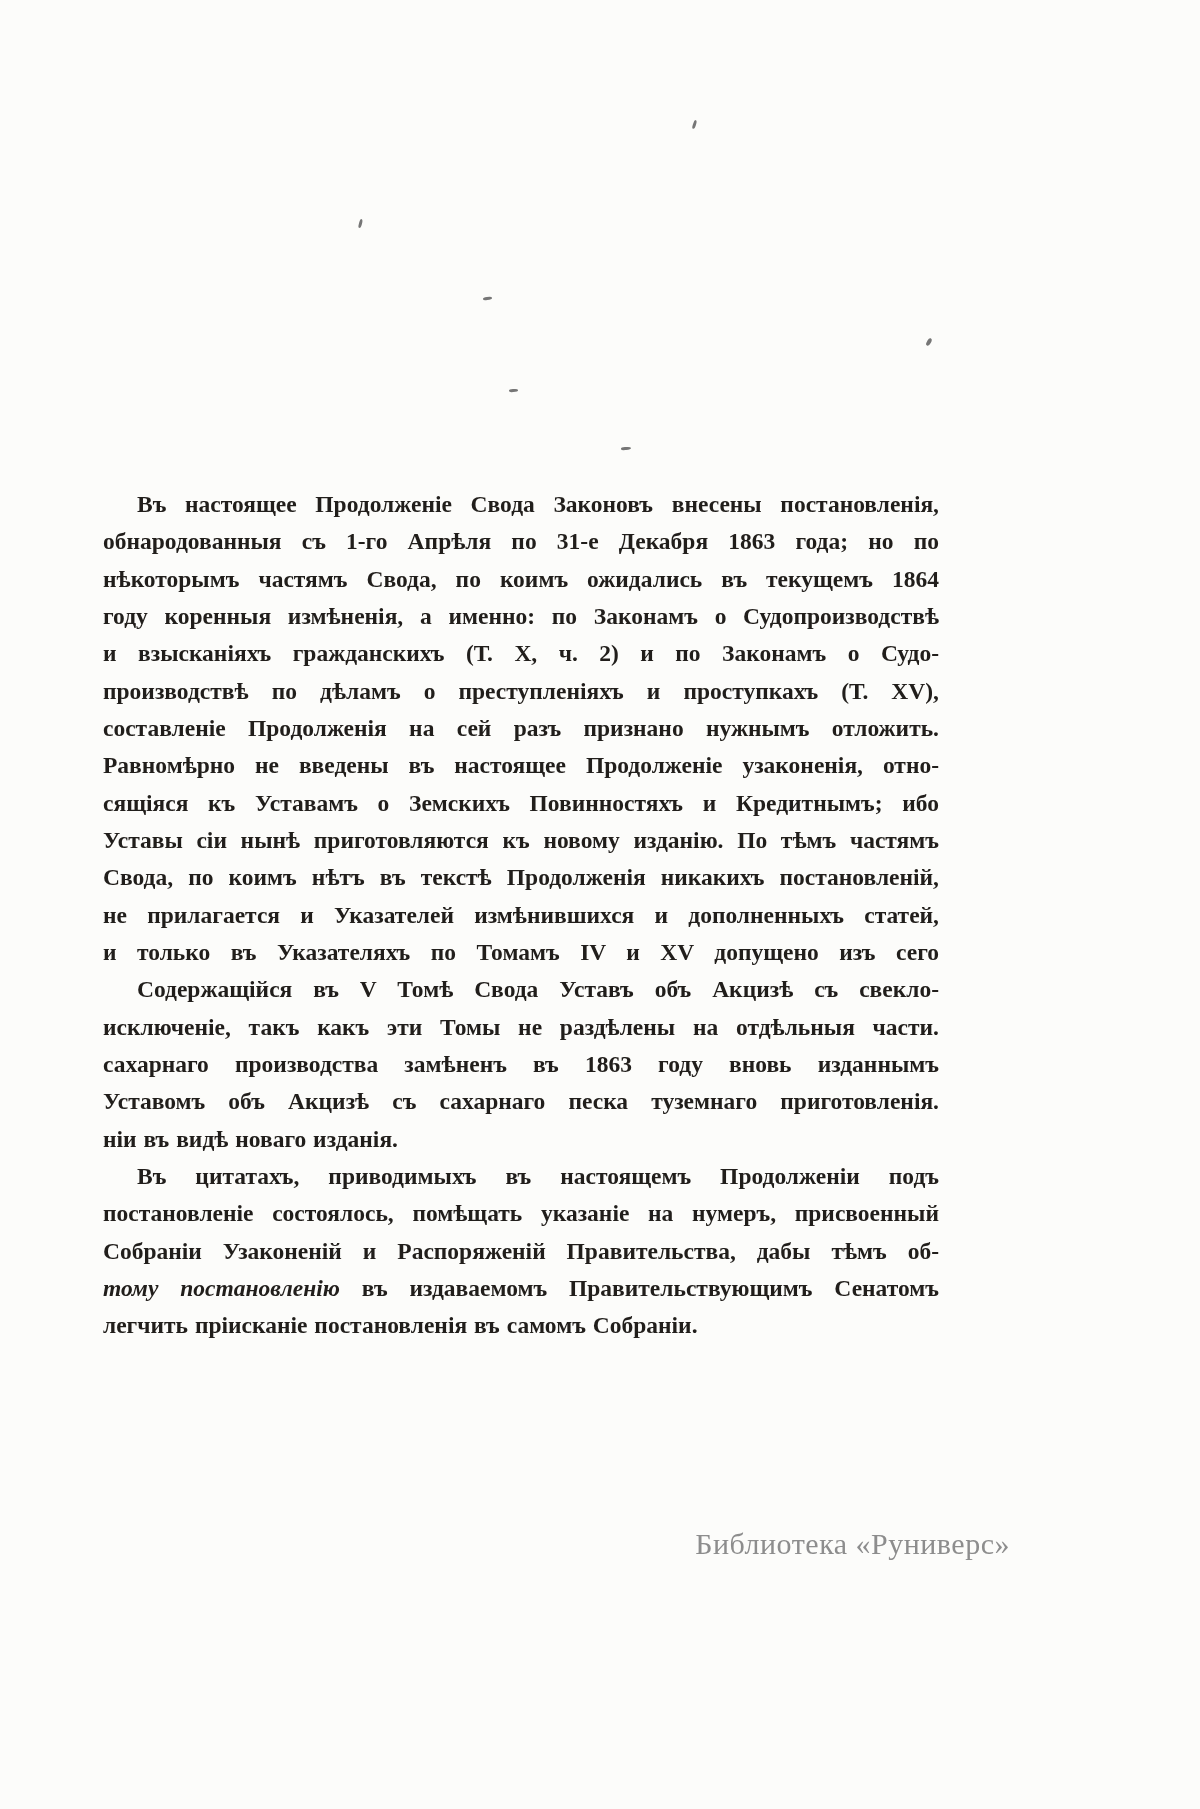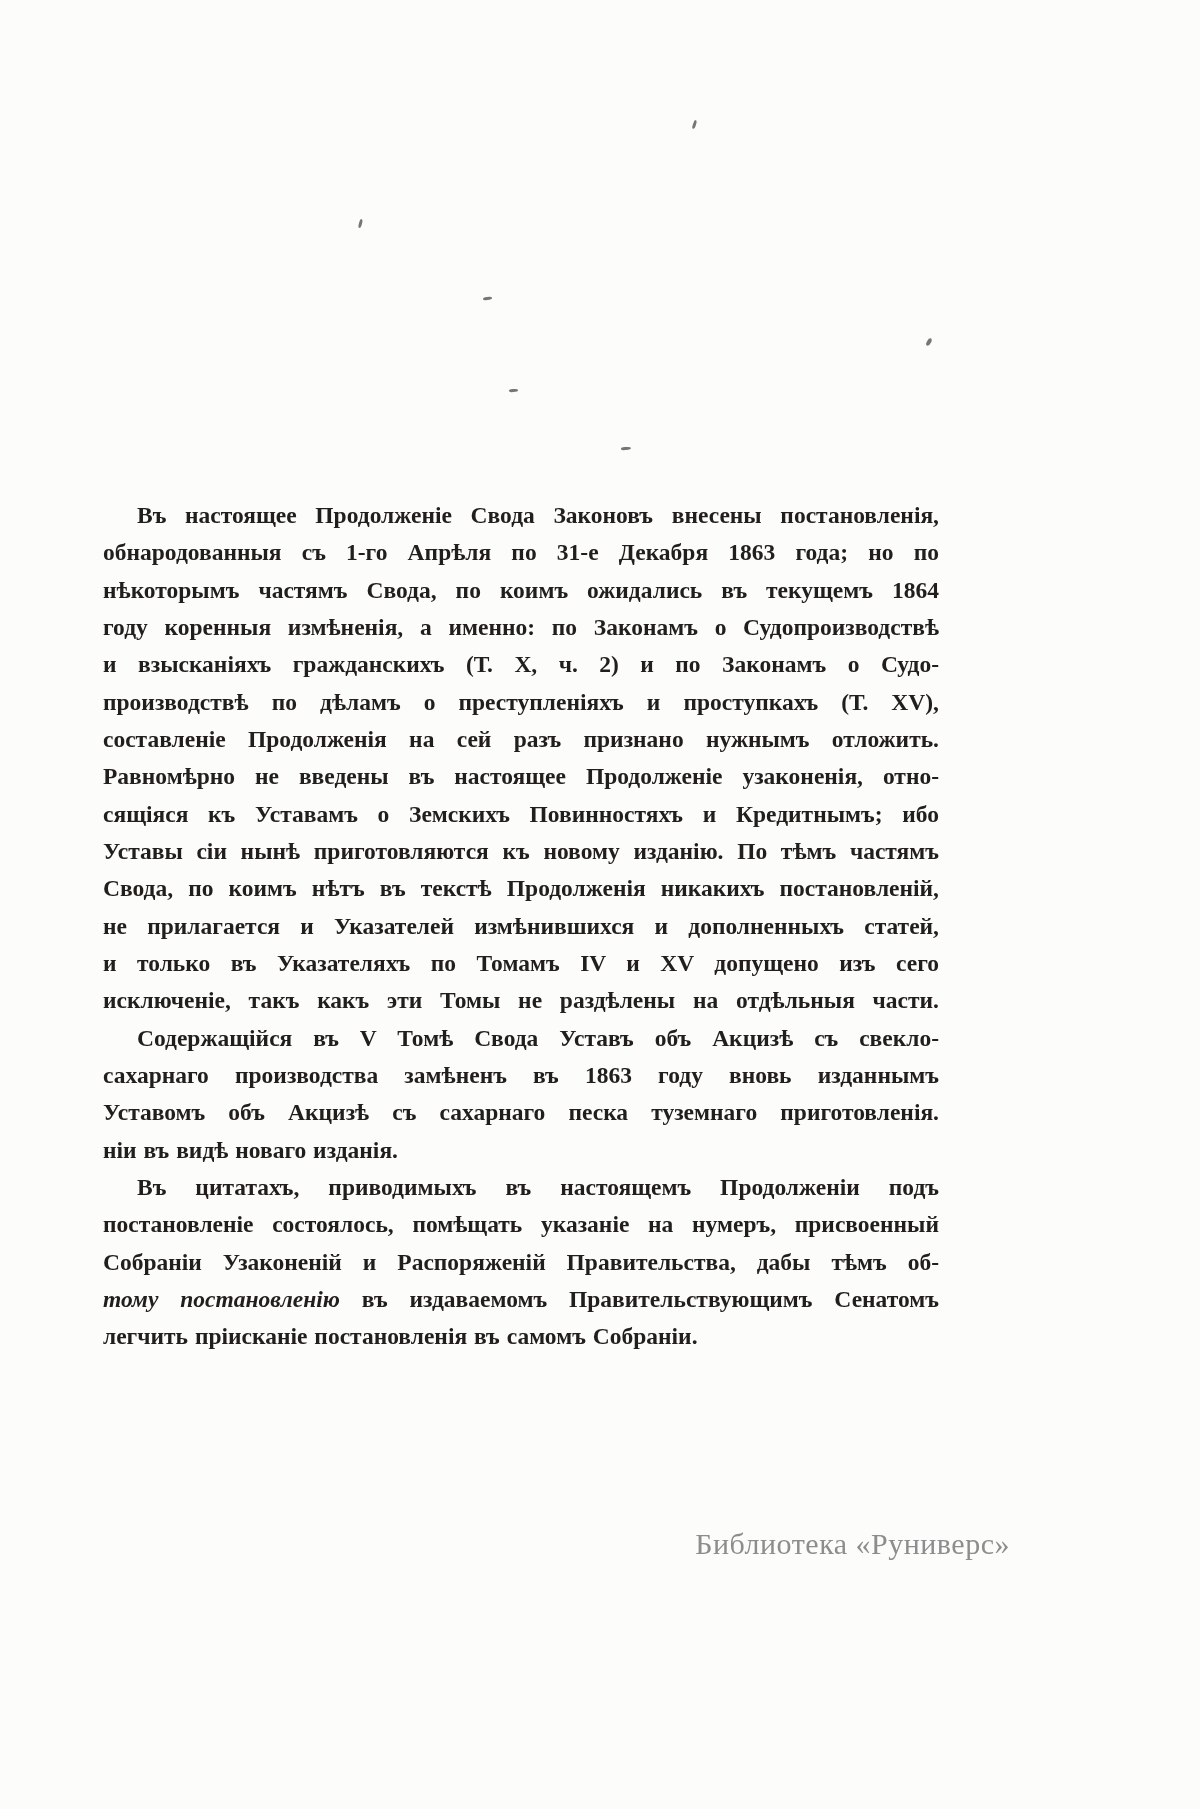--- a/index.html
+++ b/index.html
@@ -14,21 +14,21 @@
     background: var(--paper, #fcfcfa);
     font-family: "Liberation Serif", "DejaVu Serif", serif;
   }
   .page {
     position: absolute;
     inset: 0;
   }
   .text-block {
     position: absolute;
     left: 103px;
-    top: 497px;
+    top: 486px;
     width: 836px;
     color: var(--ink, #211e1b);
   }
   .line {
     font-size: 23.5px;
     font-weight: bold;
     line-height: 37.34px;
     height: 37.34px;
     overflow: hidden;
     text-align: justify;
@@ -85,22 +85,22 @@
       <div class="line">году коренныя измѣненія, а именно: по Законамъ о Судопроизводствѣ</div>
       <div class="line">и взысканіяхъ гражданскихъ (Т. X, ч. 2) и по Законамъ о Судо-</div>
       <div class="line">производствѣ по дѣламъ о преступленіяхъ и проступкахъ (Т. XV),</div>
       <div class="line">составленіе Продолженія на сей разъ признано нужнымъ отложить.</div>
       <div class="line">Равномѣрно не введены въ настоящее Продолженіе узаконенія, отно-</div>
       <div class="line">сящіяся къ Уставамъ о Земскихъ Повинностяхъ и Кредитнымъ; ибо</div>
       <div class="line">Уставы сіи нынѣ приготовляются къ новому изданію. По тѣмъ частямъ</div>
       <div class="line">Свода, по коимъ нѣтъ въ текстѣ Продолженія никакихъ постановленій,</div>
       <div class="line">не прилагается и Указателей измѣнившихся и дополненныхъ статей,</div>
       <div class="line">и только въ Указателяхъ по Томамъ IV и XV допущено изъ сего</div>
+      <div class="line para-first">Содержащійся въ V Томѣ Свода Уставъ объ Акцизѣ съ свекло-</div>
       <div class="line">исключеніе, такъ какъ эти Томы не раздѣлены на отдѣльныя части.</div>
-      <div class="line para-first">Содержащійся въ V Томѣ Свода Уставъ объ Акцизѣ съ свекло-</div>
       <div class="line">сахарнаго производства замѣненъ въ 1863 году вновь изданнымъ</div>
       <div class="line">Уставомъ объ Акцизѣ съ сахарнаго песка туземнаго приготовленія.</div>
       <div class="line para-last">ніи въ видѣ новаго изданія.</div>
       <div class="line para-first">Въ цитатахъ, приводимыхъ въ настоящемъ Продолженіи подъ</div>
       <div class="line">постановленіе состоялось, помѣщать указаніе на нумеръ, присвоенный</div>
       <div class="line">Собраніи Узаконеній и Распоряженій Правительства, дабы тѣмъ об-</div>
       <div class="line"><span class="em">тому постановленію</span><span> въ издаваемомъ Правительствующимъ Сенатомъ</span></div>
       <div class="line para-last">легчить пріисканіе постановленія въ самомъ Собраніи.</div>
     </div>
 

